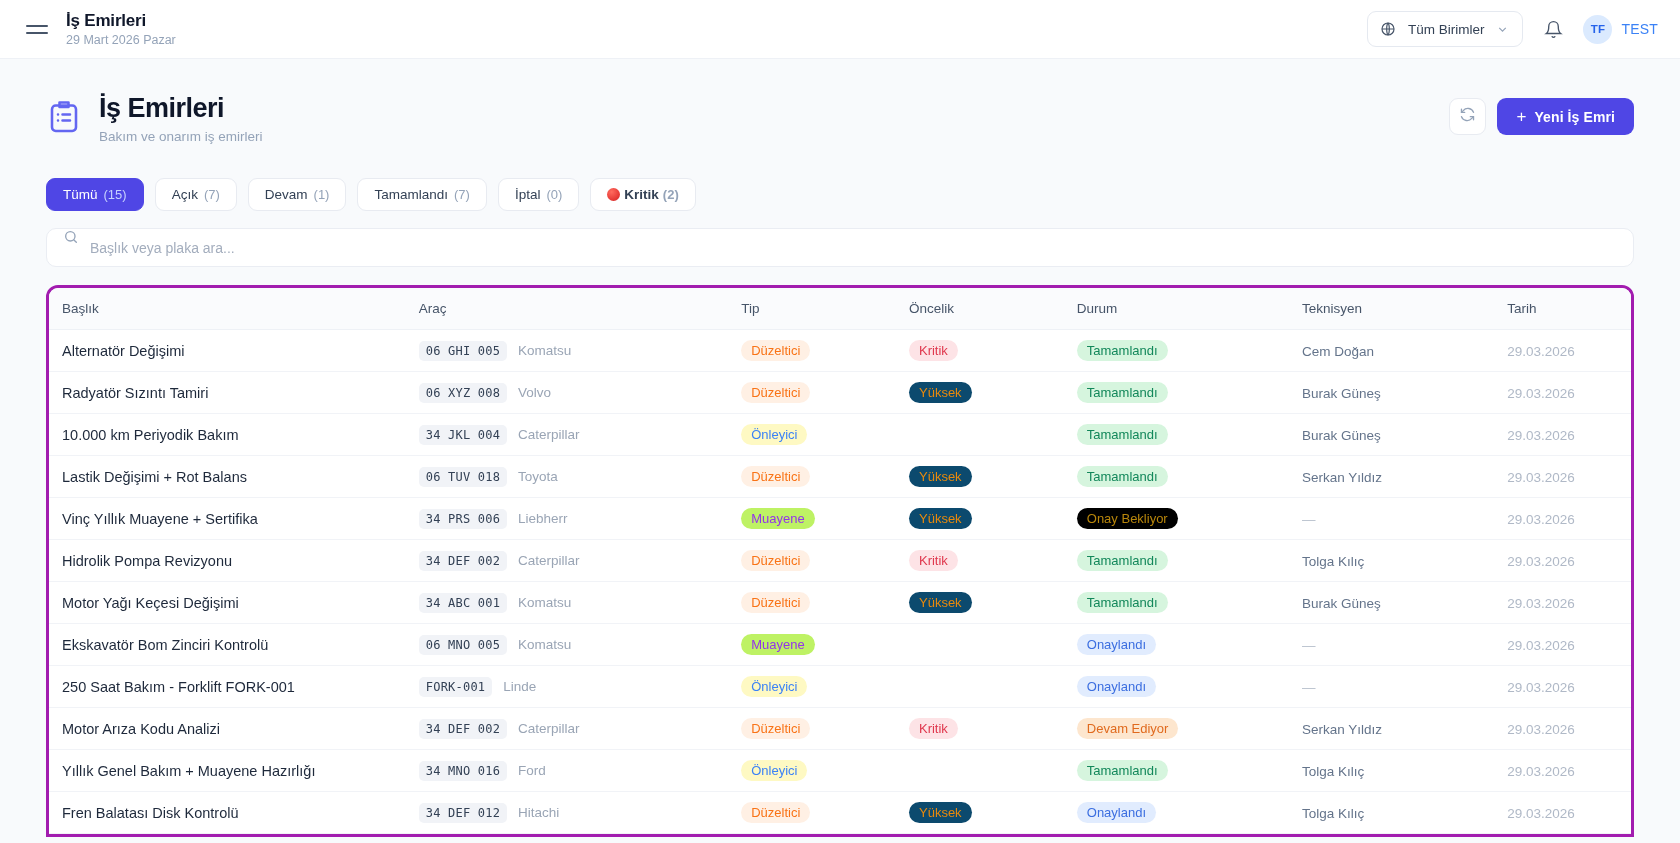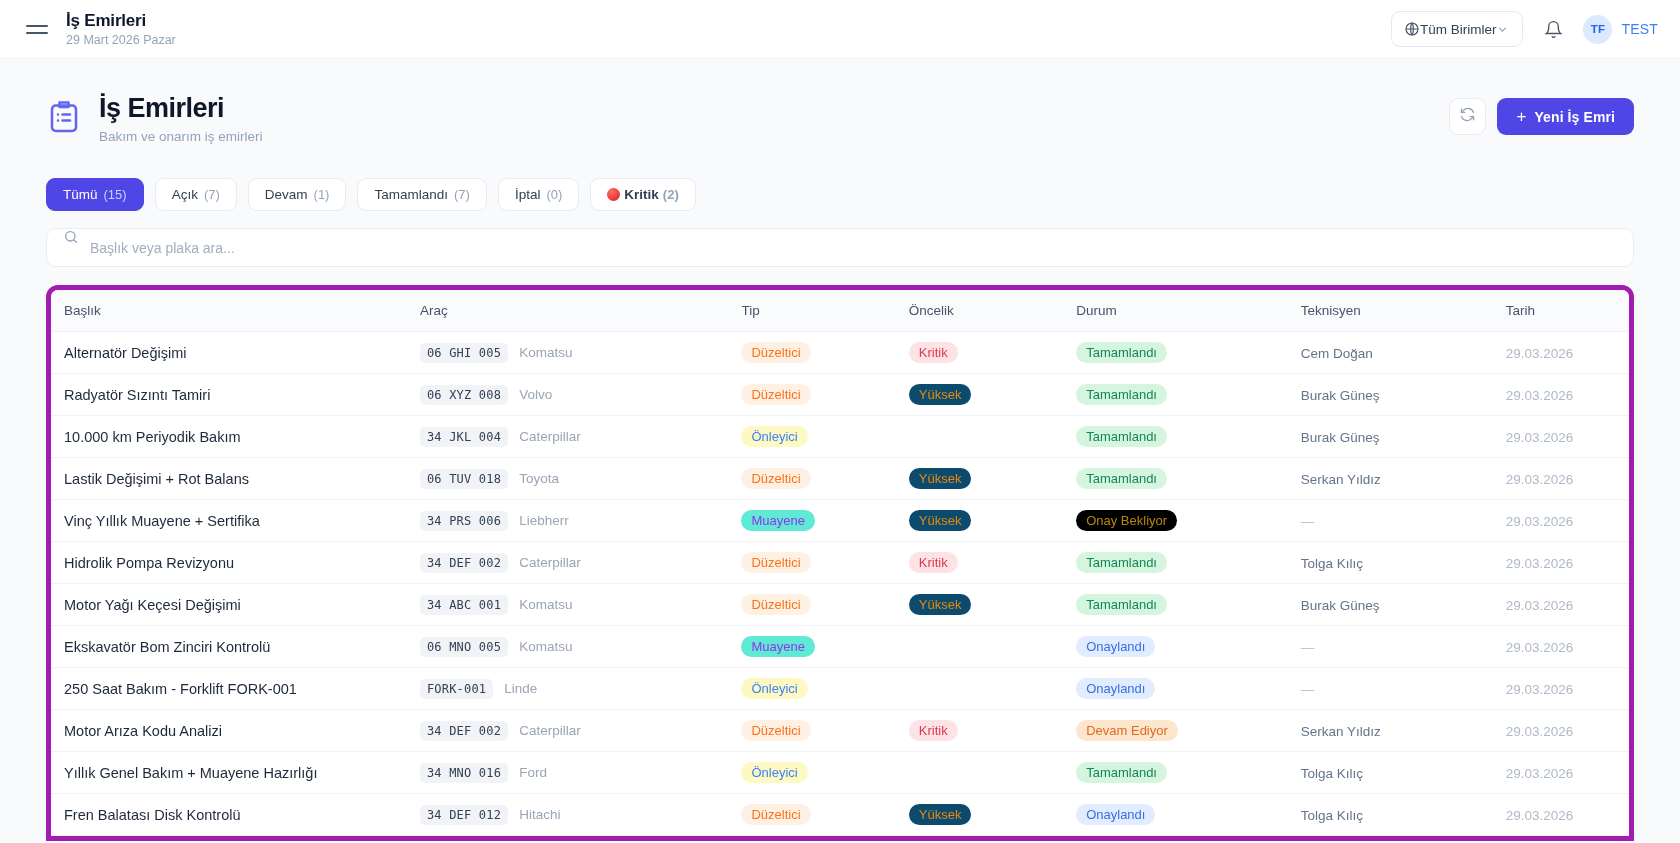--- a/index.html
+++ b/index.html
@@ -40,21 +40,21 @@
     font-size: 17px; font-weight: bold; color: #0f172a;
     letter-spacing: -0.2px; line-height: 1.15;
   }
   .topbar-date {
     font-size: 12.5px; color: #94a3b8; margin-top: 3px; line-height: 1.15;
   }
   .topbar-right {
     margin-left: auto; display: flex; align-items: center; gap: 15px;
   }
   .unit-select {
-    display: flex; align-items: center; gap: 0;
+    display: flex; align-items: center; gap: 12px;
     height: 36px; padding: 0 13px 0 12px;
     border: 1px solid #e5e9f0; border-radius: 9px;
     background: #fff; cursor: pointer;
     font-size: 13.5px; color: #334155;
   }
   .unit-select .globe { width: 16px; height: 16px; display:block; }
   .unit-select .chev { width: 13px; height: 13px; display:block; color:#94a3b8;}
   .bell-btn {
     width: 30px; height: 30px; display: flex; align-items: center;
     justify-content: center; cursor: pointer; color: #475569;
@@ -126,21 +126,21 @@
   .search-input {
     border: none; outline: none; background: transparent;
     font-size: 14px; font-family: inherit; color: #334155;
     width: 100%; height: 100%;
   }
   .search-input::placeholder { color: #a3adbd; }
 
   
   .table-card {
     margin-top: 18px; background: #fff;
-    border: 5px solid #a21caf; border-radius: 12px 12px 0 0;
+    border: 3px solid #a21caf; border-radius: 12px 12px 0 0;
     overflow: hidden;
   }
   table { width: 100%; border-collapse: collapse; table-layout: fixed; }
   thead tr { background: #fafbfd; }
   th {
     text-align: left; font-size: 13.5px; font-weight: normal;
     color: #475569; padding: 13px 0 13px 0; border-bottom: 1px solid #eef1f6;
   }
   td { padding: 0; border-bottom: 1px solid #f1f3f7; height: 42px; vertical-align: middle; }
   .c1 { width: 335px; padding-left: 13px; }
@@ -159,21 +159,21 @@
     background: #f1f3f7; border-radius: 5px;
     padding: 3px 7px; letter-spacing: 0.2px; white-space: nowrap;
   }
   .brand { font-size: 13.5px; color: #9aa5b5; }
   .pill {
     display: inline-block; border-radius: 999px;
     font-size: 13px; padding: 3px 10px; white-space: nowrap;
   }
   .pill-duzeltici { background: #fff0e4; color: #f97316; }
   .pill-onleyici  { background: #fef9c3; color: #3b82f6; }
-  .pill-muayene   { background: #5eead4; color: #9333ea; }
+  .pill-muayene   { background: #bef264; color: #9333ea; }
   .pill-kritik    { background: #fde3e6; color: #e0384e; }
   .pill-yuksek    { background: #0c4a6e; color: #e8890c; }
   .pill-tamamlandi{ background: #d6f5de; color: #12875a; }
   .pill-onay      { background: #000000; color: #b8860b; }
   .pill-onaylandi { background: #e1ecfe; color: #3b6ee0; }
   .pill-devam     { background: #fde6ce; color: #e06a1e; }
   .tech { font-size: 13.5px; color: #64748b; }
   .tech.empty { color: #b6bfcc; }
   .date { font-size: 13.5px; color: #b0b9c7; }
 </style>

